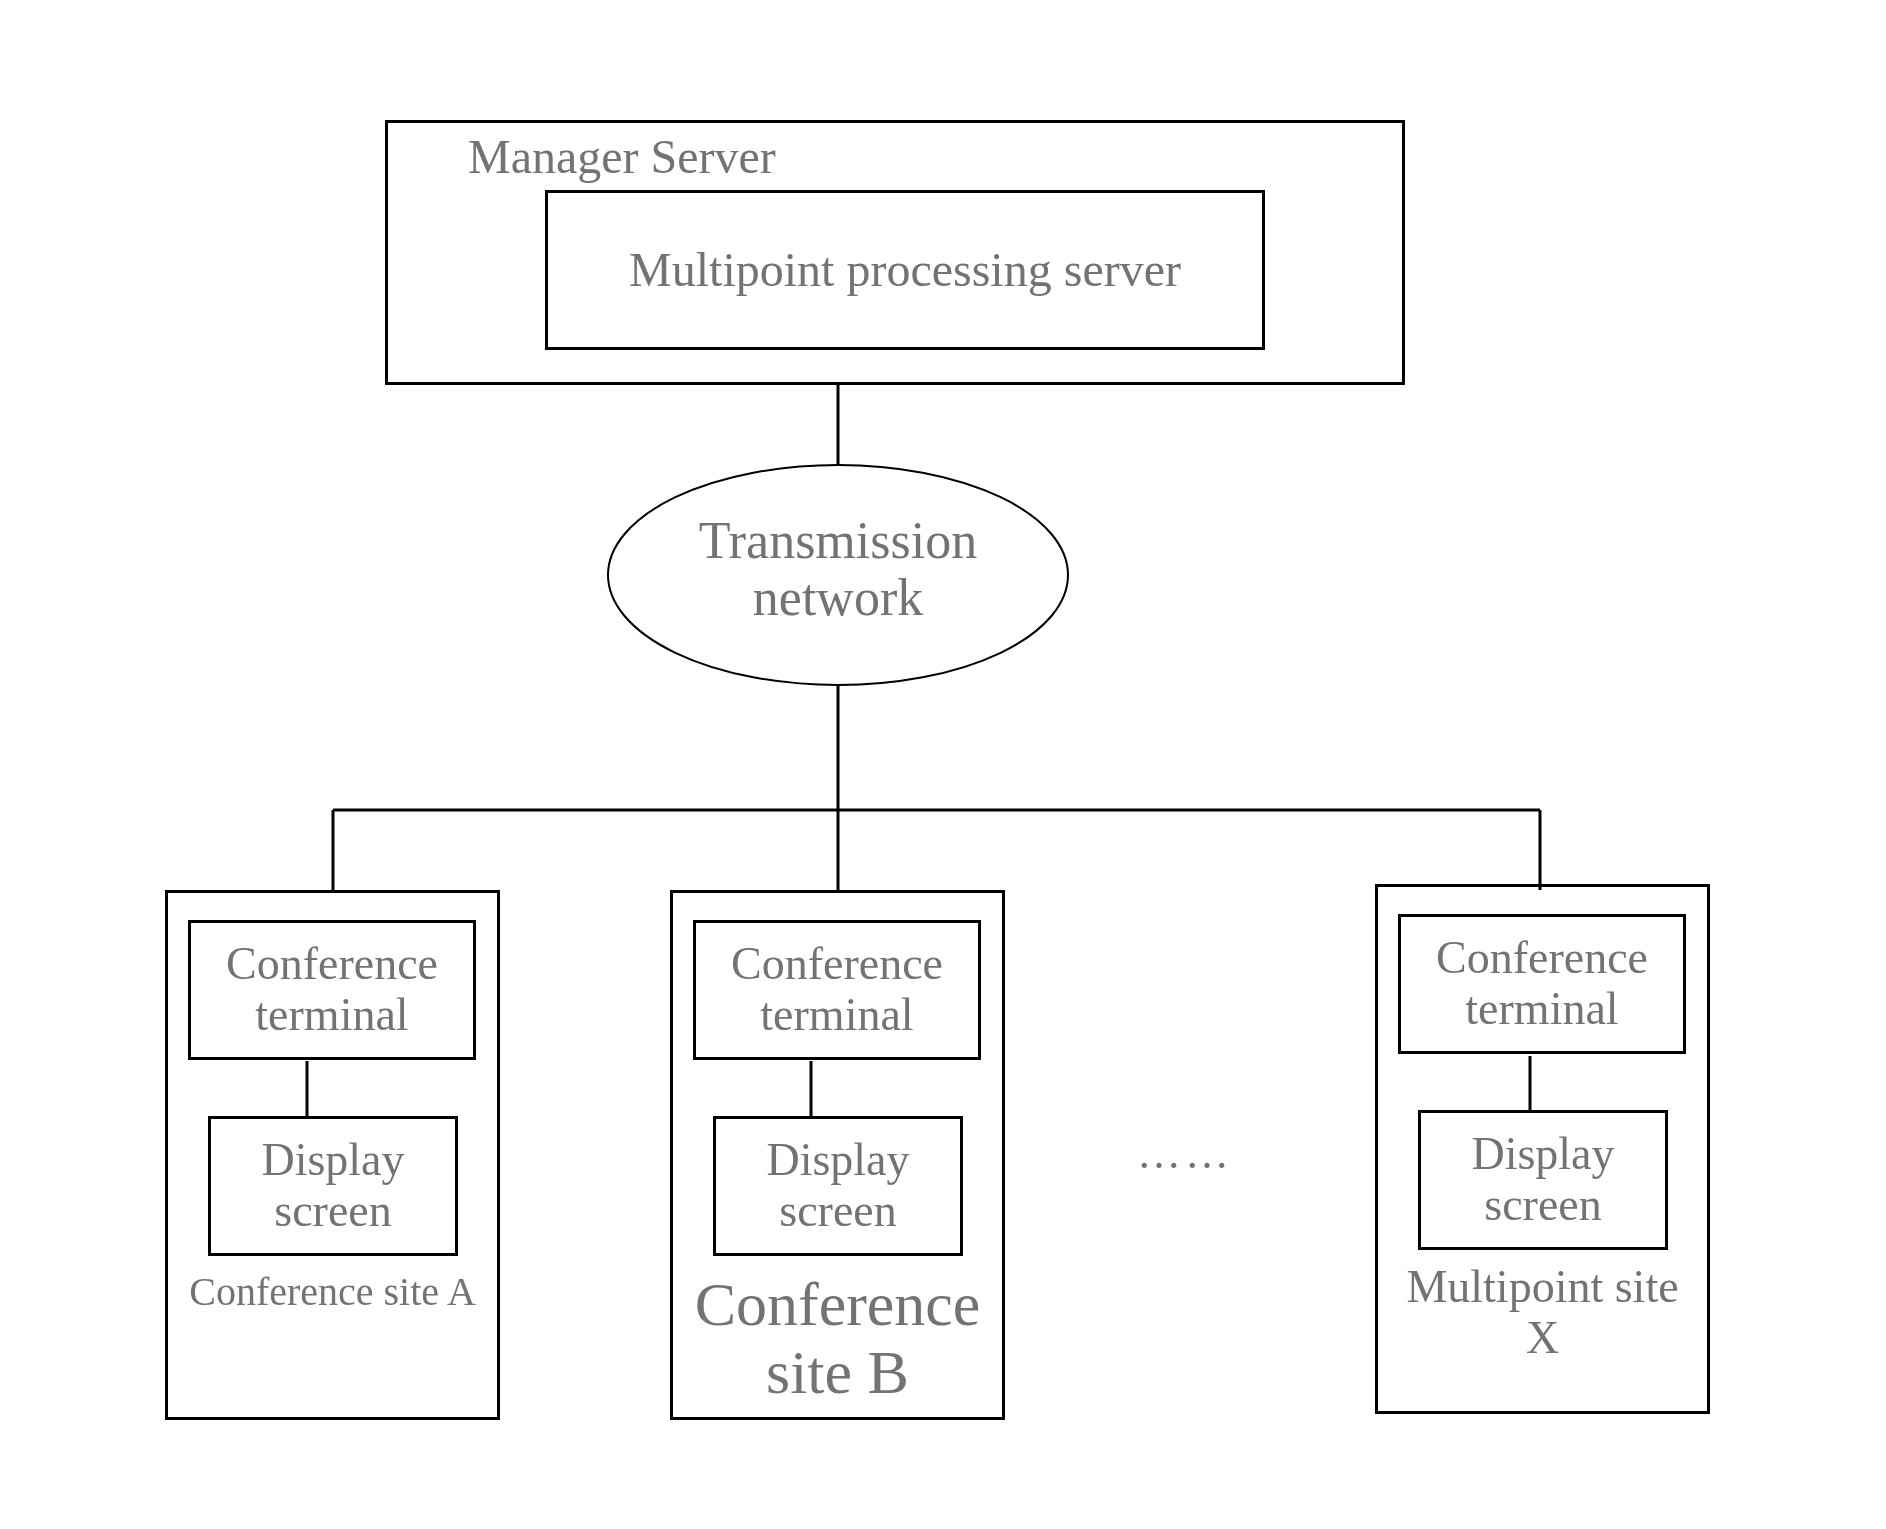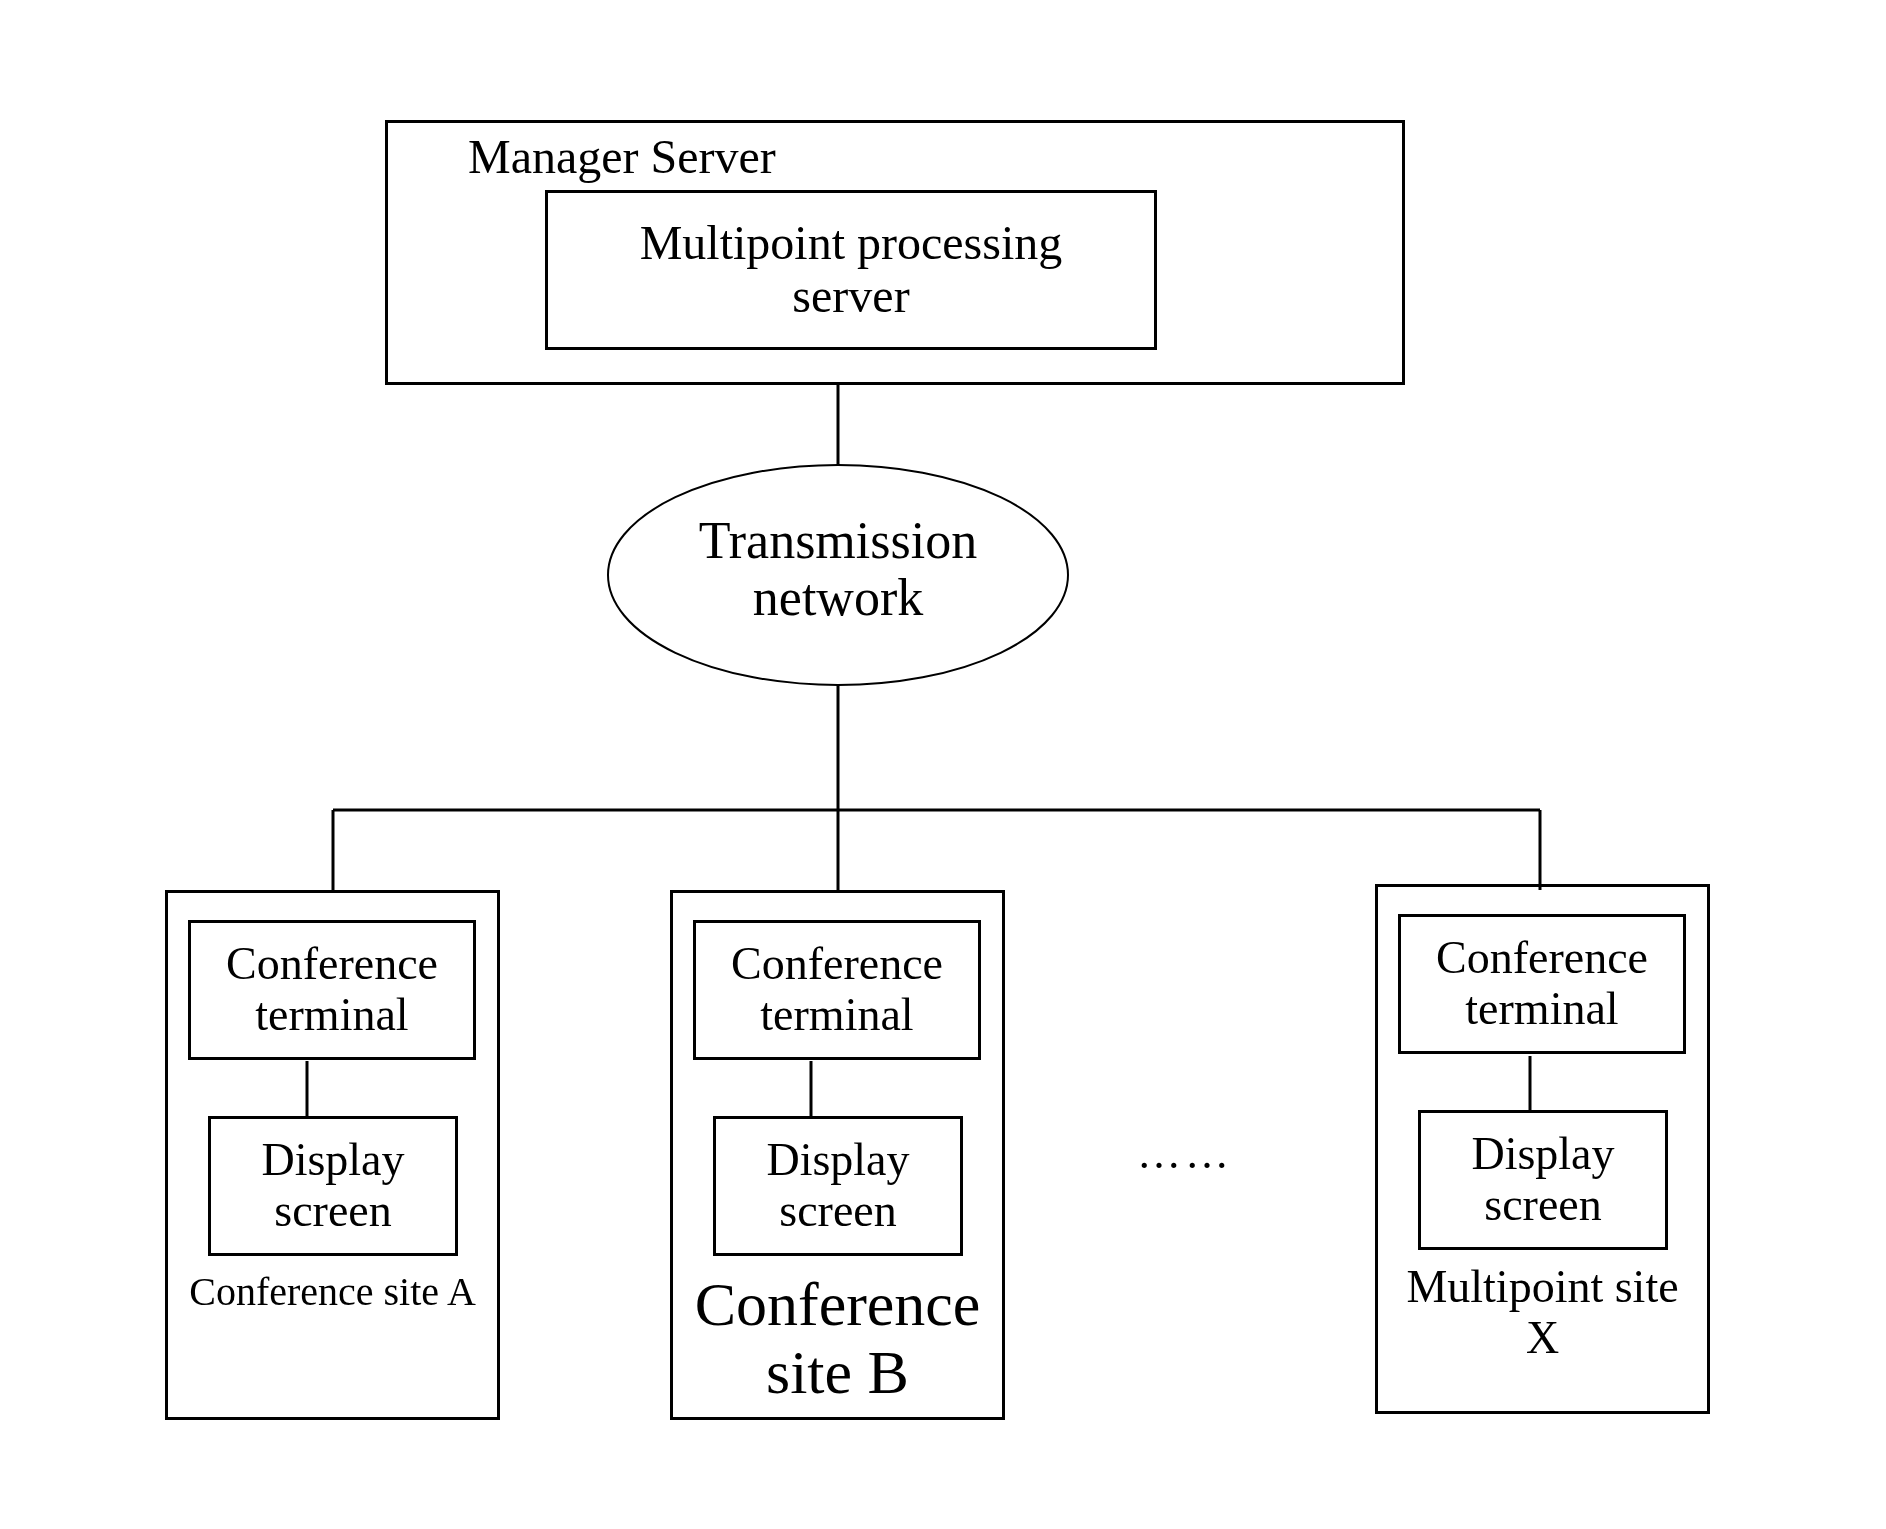--- a/index.html
+++ b/index.html
@@ -16,21 +16,21 @@
     box-sizing: border-box;
     text-align: center;
     line-height: 1.1;
     display: flex;
     flex-direction: column;
     justify-content: center;
     align-items: center;
   }
   .label {
     font-family: "Times New Roman", Times, serif;
-    color: #000000;
+    color: #737373;
     text-align: center;
     line-height: 1.1;
   }
   svg.connector {
     position: absolute;
     left: 0;
     top: 0;
     width: 1886px;
     height: 1529px;
     pointer-events: none;
@@ -66,21 +66,21 @@
 
   <line x1="811" y1="1061" x2="811" y2="1116"></line>
 
   <line x1="1530" y1="1056" x2="1530" y2="1110"></line>
 </svg>
 
 <div class="abs box" style="left:385px; top:120px; width:1020px; height:265px; justify-content:flex-start; align-items:flex-start;">
   <div class="label" style="font-size:48px; padding:8px 0 0 80px;">Manager Server</div>
 </div>
 
-<div class="abs box" style="left:545px; top:190px; width:612px; height:160px;">
+<div class="abs box" style="left:545px; top:190px; width:720px; height:160px;">
   <div class="label" style="font-size:48px; width:90%;">Multipoint processing server</div>
 </div>
 
 <div class="abs label" style="left:668px; top:512px; width:340px; font-size:52px;">Transmission network</div>
 
 <div class="abs box" style="left:165px; top:890px; width:335px; height:530px;"></div>
 
 <div class="abs box" style="left:188px; top:920px; width:288px; height:140px;">
   <div class="label" style="font-size:46px; width:95%;">Conference terminal</div>
 </div>

